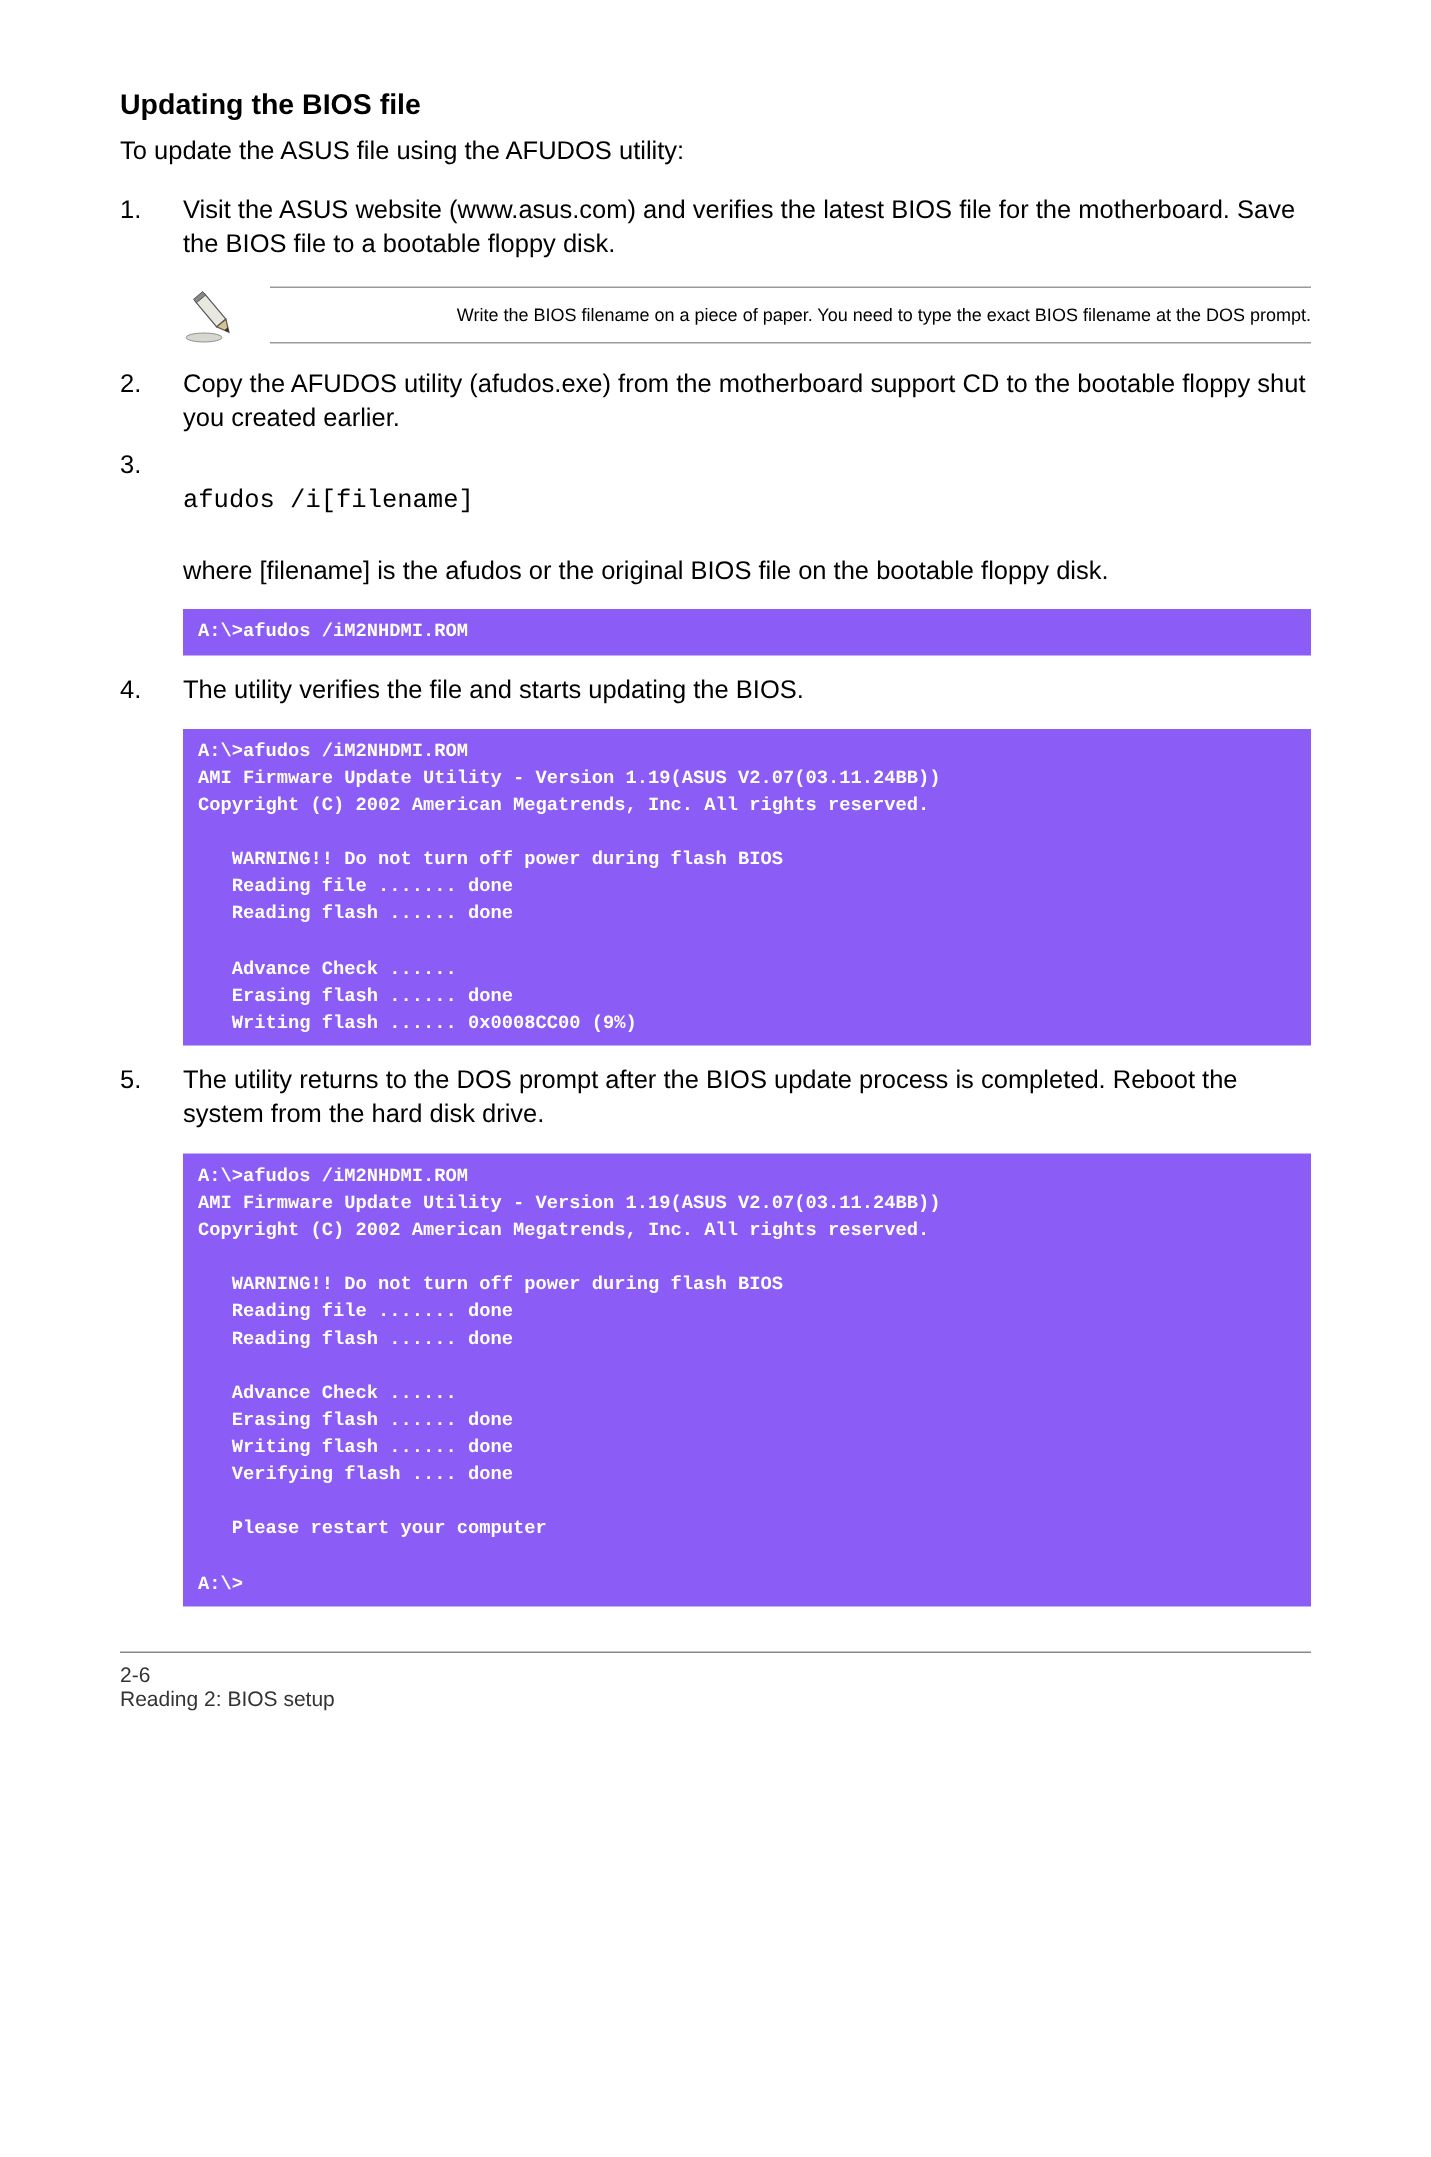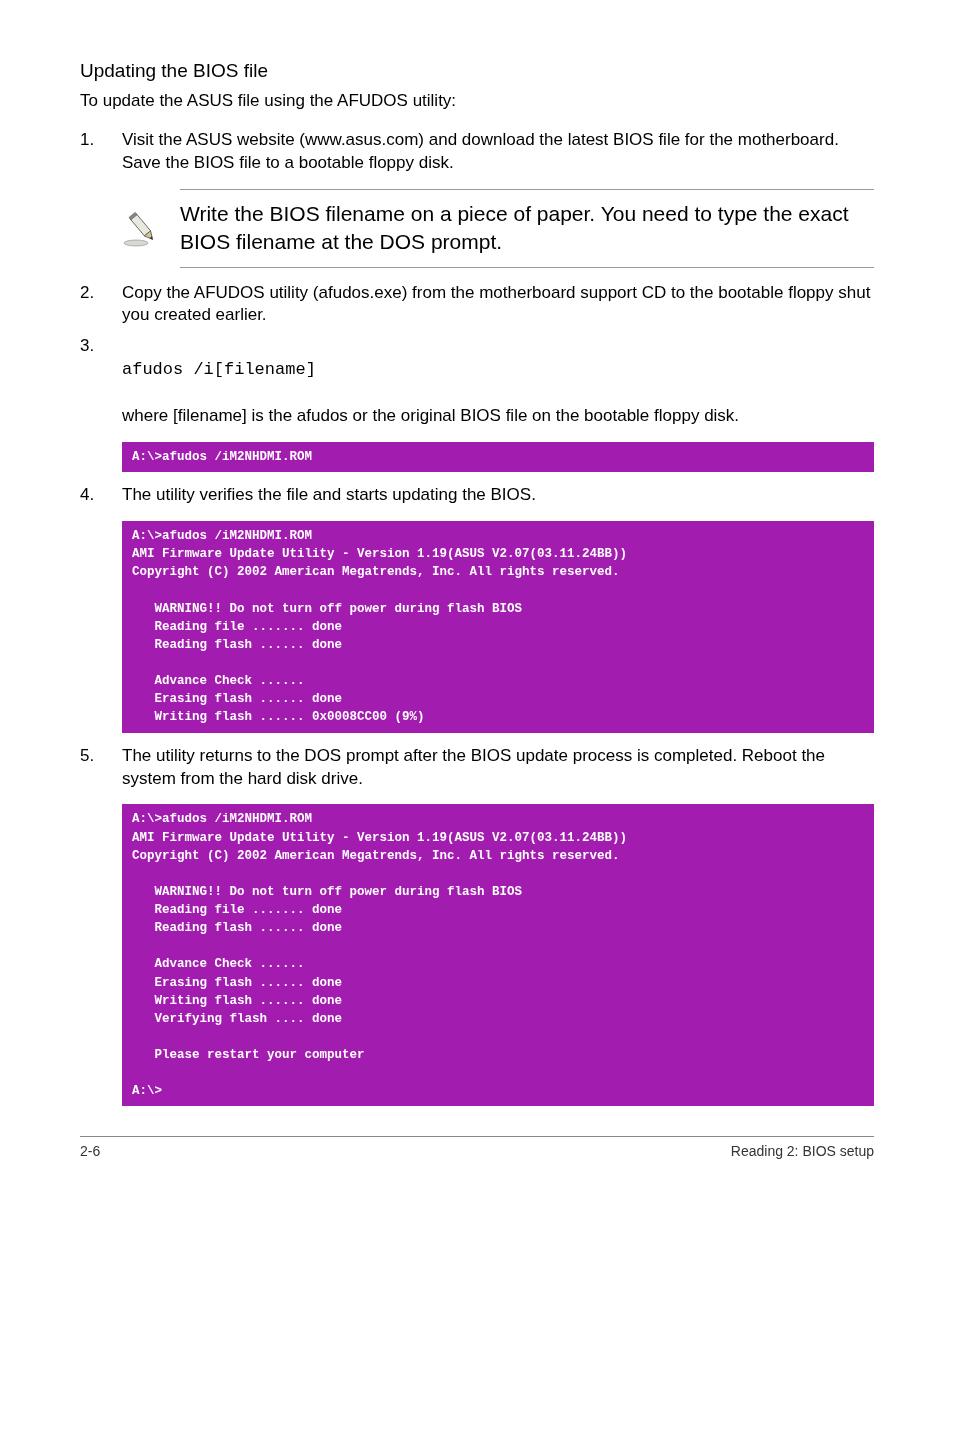--- a/index.html
+++ b/index.html
@@ -8,21 +8,21 @@
     background: #fff;
     font-family: Arial, Helvetica, sans-serif;
     color: #000;
     width: 954px;
   }
   .page {
     padding: 60px 80px 20px 80px;
   }
   .h-title {
     font-size: 19px;
-    font-weight: normal;
+    font-weight: bold;
     margin: 0 0 8px 0;
   }
   .body-text {
     font-size: 17px;
     line-height: 1.35;
     margin: 0 0 16px 0;
   }
   .num-list {
     list-style: none;
     padding: 0;
@@ -53,62 +53,64 @@
   }
   .callout-icon {
     width: 58px;
     flex-shrink: 0;
     display: flex;
     align-items: center;
     justify-content: flex-start;
   }
   .callout-text {
     flex: 1;
-    font-size: 21px;
+    font-size: 12px;
     line-height: 1.35;
     border-top: 1px solid #999;
     border-bottom: 1px solid #999;
     padding: 10px 0;
+    text-align: right;
   }
   .terminal {
-    background: #a21caf;
+    background: #8b5cf6;
     color: #fff;
     font-family: "Courier New", monospace;
     font-size: 12.5px;
     font-weight: bold;
     padding: 6px 10px;
     margin: 8px 0 12px 42px;
     white-space: pre;
     line-height: 1.45;
   }
   .footer {
     display: flex;
     justify-content: space-between;
     border-top: 1px solid #888;
     padding-top: 6px;
     margin-top: 30px;
     font-size: 14px;
     color: #333;
+    flex-direction: column;
   }
   svg { display: block; }
 </style>
 </head>
 <body>
 
 <div class="page">
 
   <div class="h-title">Updating the BIOS file</div>
 
   <p class="body-text">To update the ASUS file using the AFUDOS utility:</p>
 
   <ol class="num-list">
 
     <li class="num-item">
       <span class="num-marker">1.</span>
-      <span class="num-body">Visit the ASUS website (www.asus.com) and download the latest BIOS file for the motherboard. Save the BIOS file to a bootable floppy disk.</span>
+      <span class="num-body">Visit the ASUS website (www.asus.com) and verifies the latest BIOS file for the motherboard. Save the BIOS file to a bootable floppy disk.</span>
     </li>
   </ol>
 
   <div class="callout">
     <div class="callout-icon">
       <svg width="42" height="42" viewBox="0 0 42 42">
         <ellipse cx="14" cy="36" rx="12" ry="3" fill="#d8d8d0" stroke="#888" stroke-width="0.6"></ellipse>
         <g transform="rotate(-40 21 21)">
           <rect x="17" y="6" width="8" height="22" fill="#e8e8e0" stroke="#555" stroke-width="0.8"></rect>
           <polygon points="17,28 25,28 21,36" fill="#d4c490" stroke="#555" stroke-width="0.8"></polygon>

